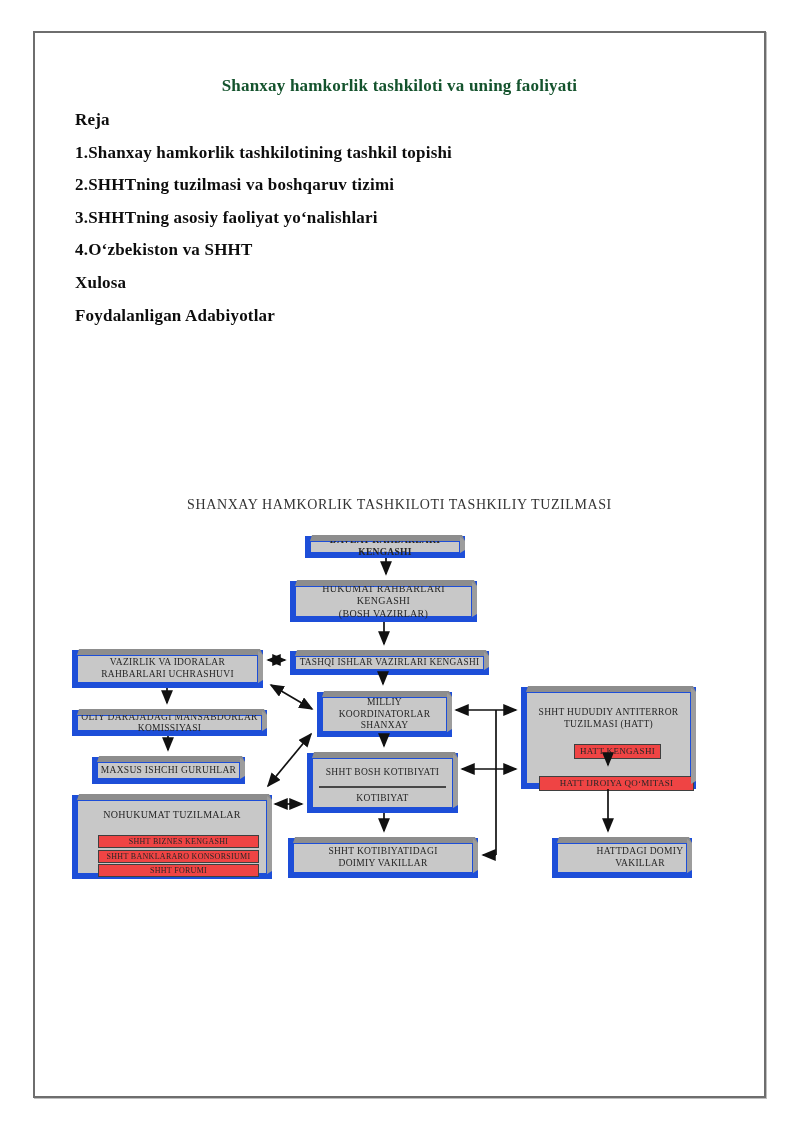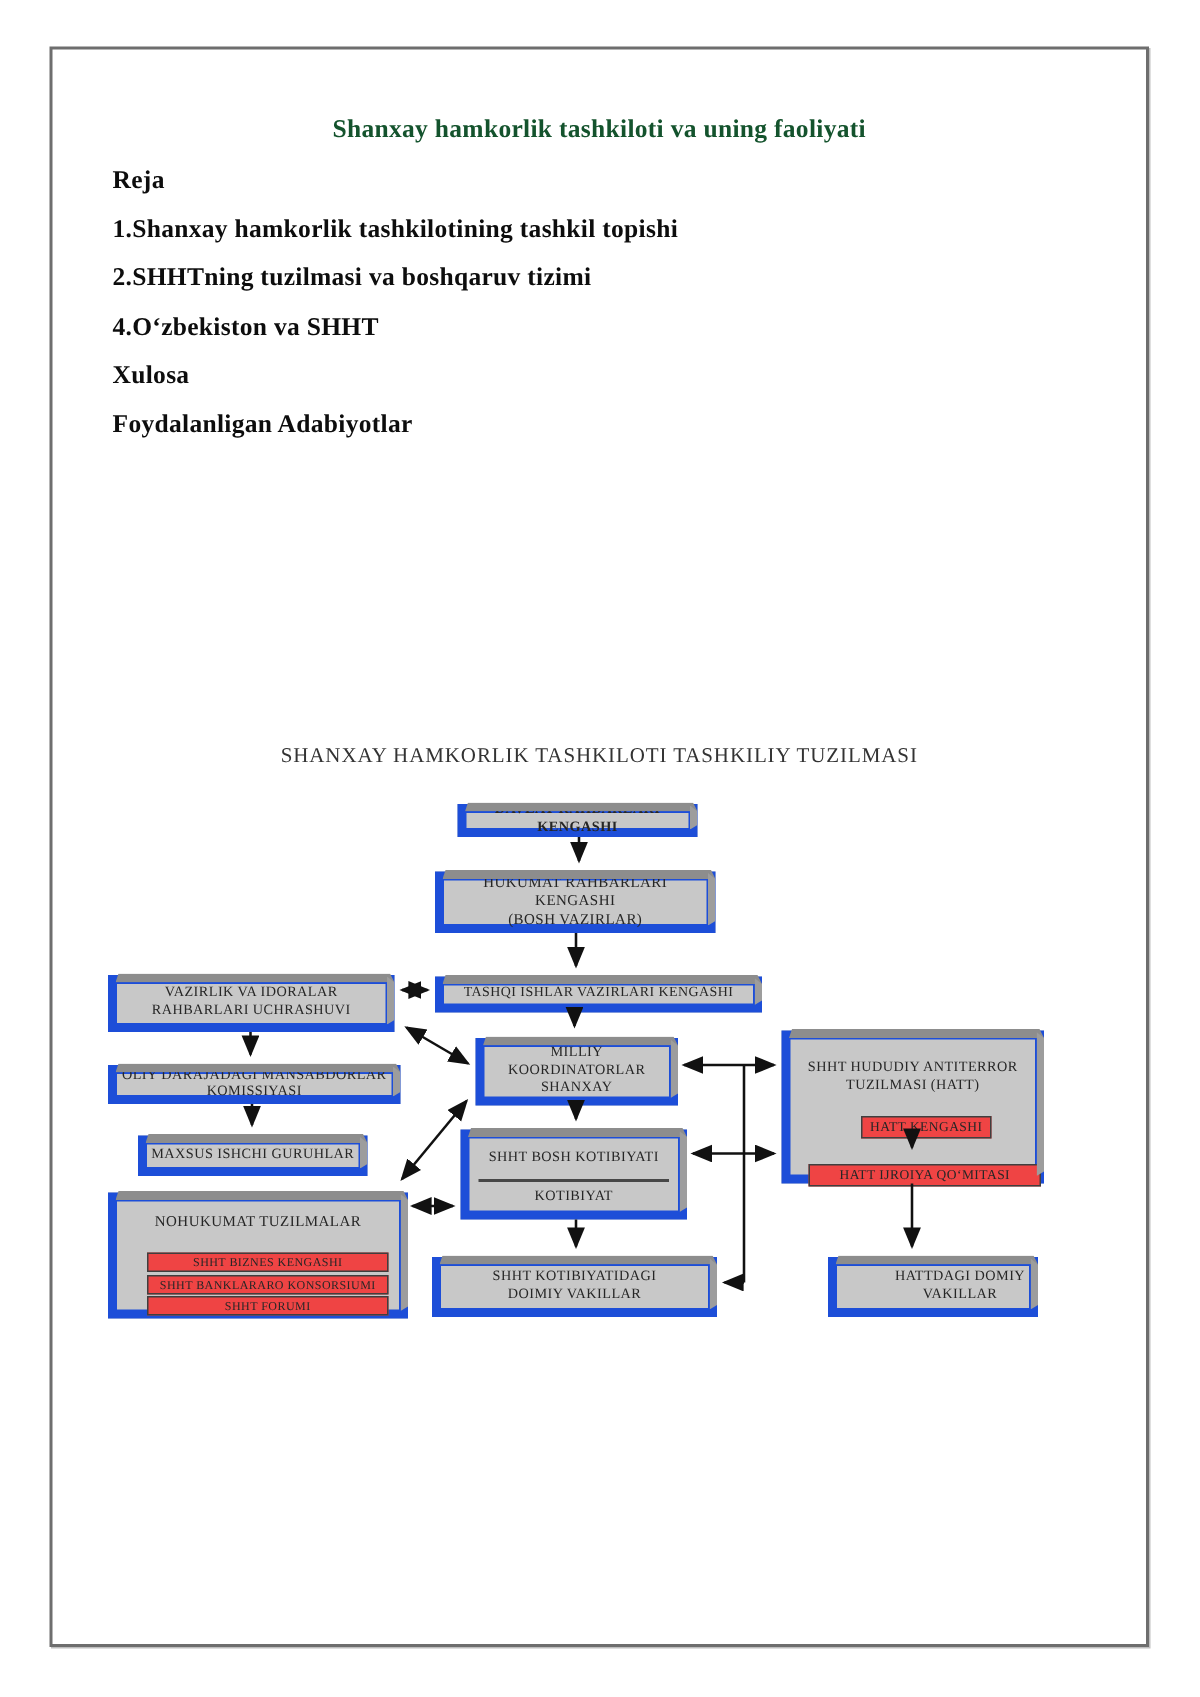--- a/index.html
+++ b/index.html
@@ -60,37 +60,38 @@
 </head>
 <body>
 
 <div class="frame"></div>
 
 <div class="doc-title">Shanxay hamkorlik tashkiloti va uning faoliyati</div>
 <div class="outline">
   <div class="outline-item">Reja</div>
   <div class="outline-item">1.Shanxay hamkorlik tashkilotining tashkil topishi</div>
   <div class="outline-item">2.SHHTning tuzilmasi va boshqaruv tizimi</div>
+  <div class="outline-item">3.SHHTning asosiy faoliyat yo‘nalishlari</div>
   <div class="outline-item">4.O‘zbekiston va SHHT</div>
   <div class="outline-item">Xulosa</div>
   <div class="outline-item">Foydalanligan Adabiyotlar</div>
 </div>
 
 <div class="diagram-title">SHANXAY HAMKORLIK TASHKILOTI TASHKILIY TUZILMASI</div>
 
 <div class="b3 bold" style="left:305px;top:536px;width:160px;height:22px;">
   <span class="lbl">DAVLAT RAHBARLARI KENGASHI</span>
 </div>
 
 <div class="b3" style="left:290px;top:581px;width:187px;height:41px;font-size:10px;">
   <span class="lbl">HUKUMAT RAHBARLARI KENGASHI</span>
   <span class="lbl">(BOSH VAZIRLAR)</span>
 </div>
 
-<div class="b3" style="left:290px;top:651px;width:218px;height:24px;font-size:9.3px;">
+<div class="b3" style="left:290px;top:651px;width:199px;height:24px;font-size:9.3px;">
   <span class="lbl">TASHQI ISHLAR VAZIRLARI KENGASHI</span>
 </div>
 
 <div class="b3" style="left:72px;top:650px;width:191px;height:38px;">
   <span class="lbl">VAZIRLIK VA IDORALAR</span>
   <span class="lbl">RAHBARLARI UCHRASHUVI</span>
 </div>
 
 <div class="b3" style="left:72px;top:710px;width:195px;height:26px;line-height:1.15;">
   <span class="lbl">OLIY DARAJADAGI MANSABDORLAR</span>

